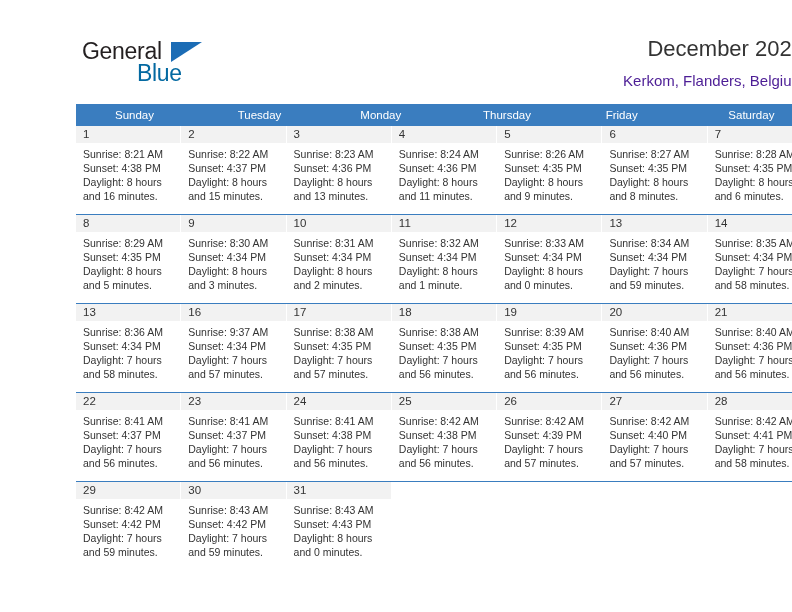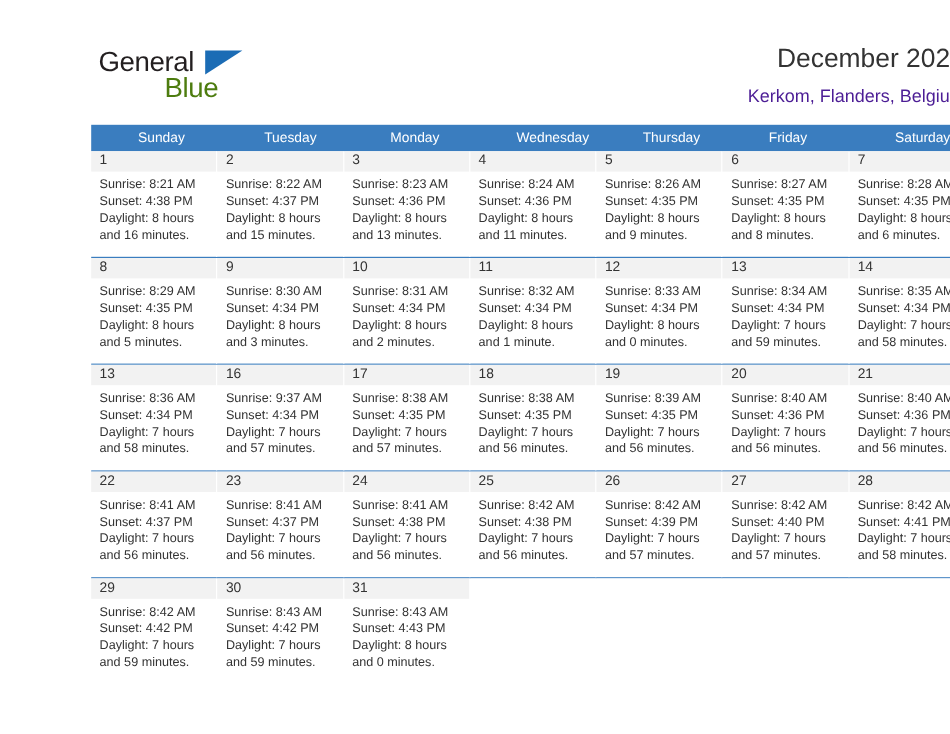--- a/index.html
+++ b/index.html
@@ -56,21 +56,21 @@
     height: 0;
     border-left: 31px solid #1b6cb5;
     border-bottom: 20px solid transparent;
   }
   .brand-blue {
     position: absolute;
     left: 55px;
     top: 22px;
     font-size: 23px;
     letter-spacing: -0.3px;
-    color: #4d7c0f;
+    color: #0369a1;
     font-family: "Liberation Sans", sans-serif;
     text-align: right;
   }
 
   .title-block {
     position: absolute;
     right: 36px;
     top: 30px;
     text-align: right;
   }
@@ -177,21 +177,20 @@
       <div class="location-title">Kerkom, Flanders, Belgium</div>
     </div>
 
   </div>
 
   <div class="calendar">
     <div class="dow-row" id="dow-row">
         <div class="dow-cell">Sunday</div>
         <div class="dow-cell">Tuesday</div>
         <div class="dow-cell">Monday</div>
-        <div class="dow-cell">Wednesday</div>
         <div class="dow-cell">Thursday</div>
         <div class="dow-cell">Friday</div>
         <div class="dow-cell">Saturday</div>
       </div>
     <div id="weeks-container">
         <div class="week-row first">
           <div class="day-cell">
             <div class="day-number">1</div>
             <div class="day-body">
               <div class="day-line">Sunrise: 8:21 AM</div>

